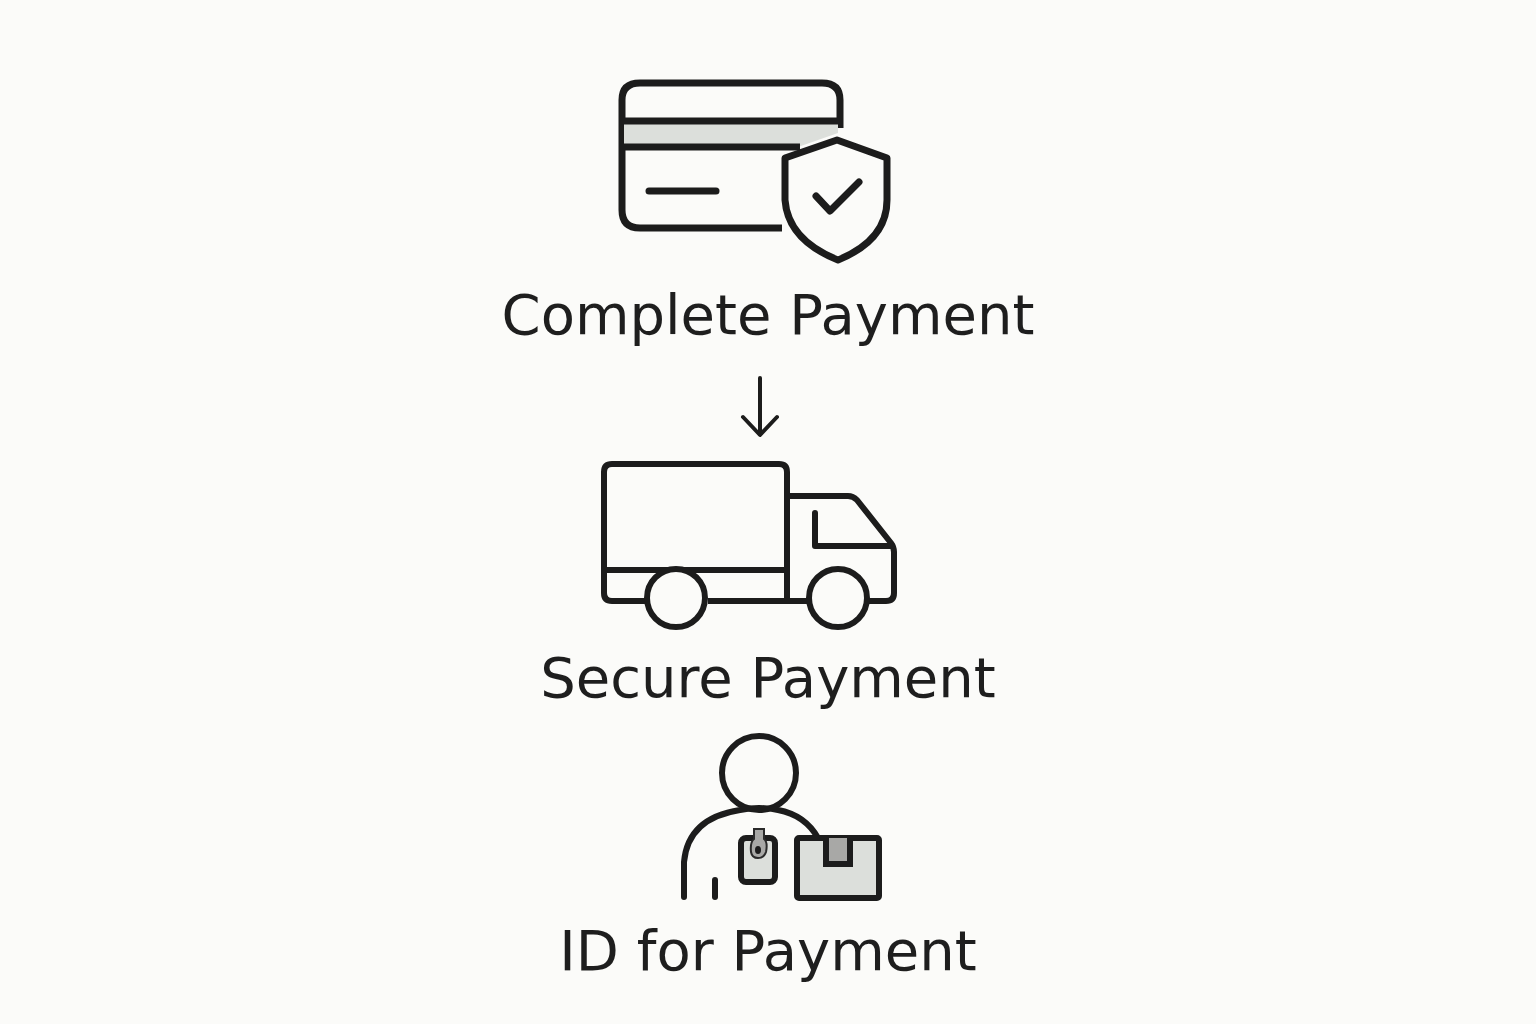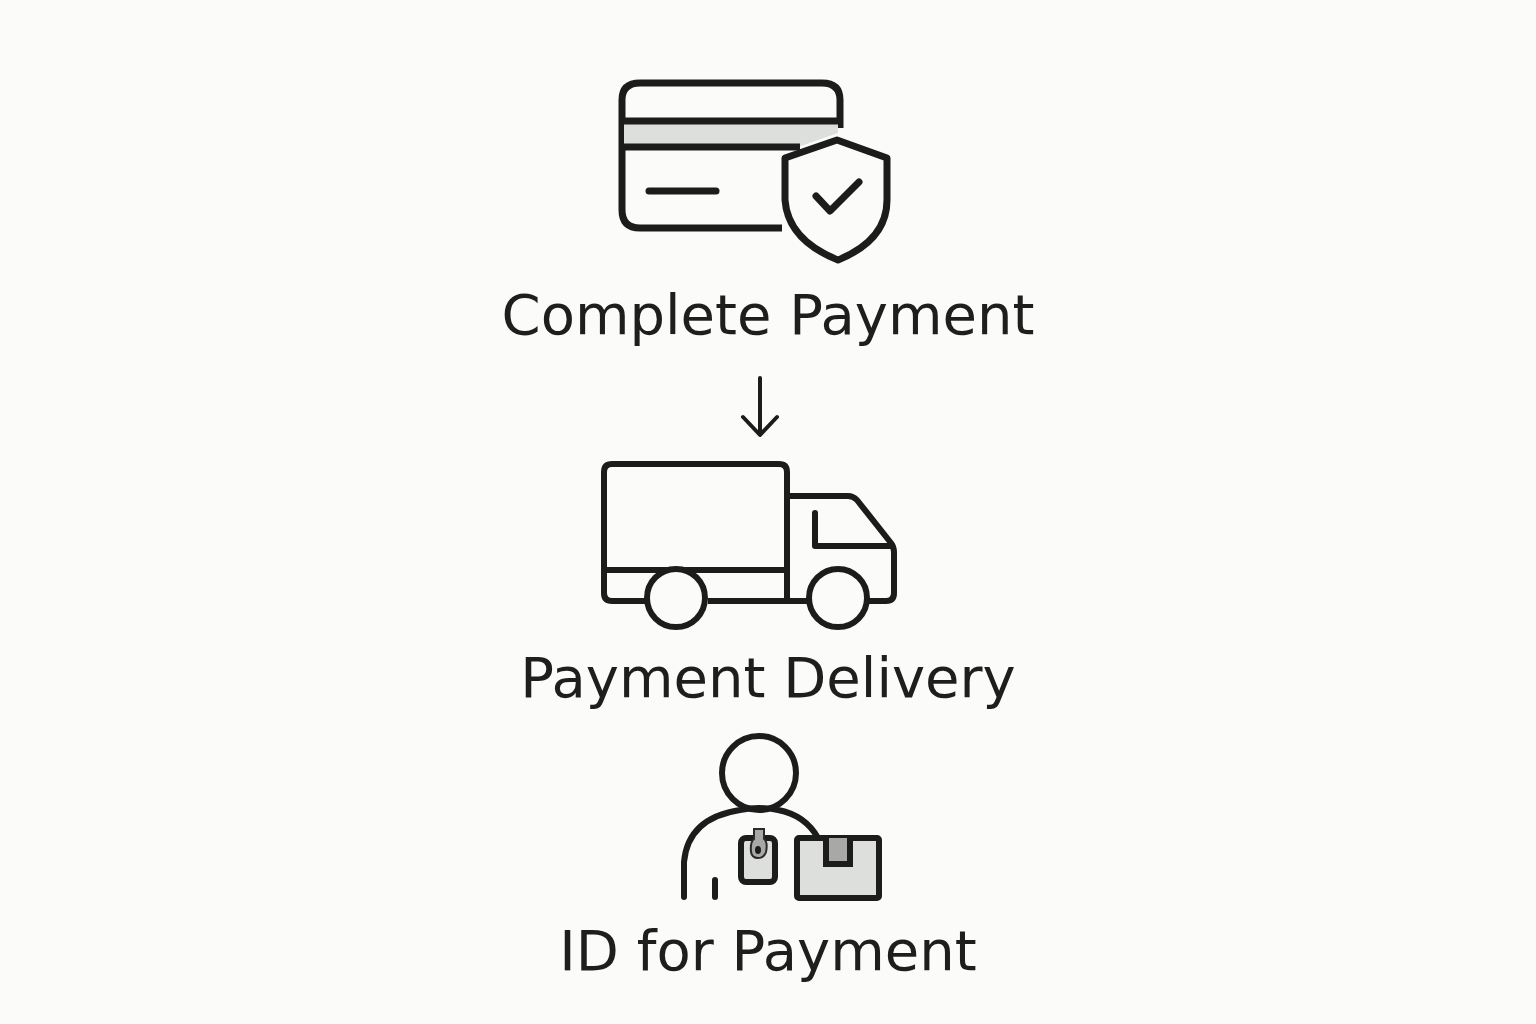--- a/index.html
+++ b/index.html
@@ -61,21 +61,21 @@
 
       <path d="M 787 496 L 848 496 Q 853 496 857 500 L 891 543 Q 894 547 894 552 L 894 593 Q 894 601 886 601 L 868 601" fill="none" stroke="#1c1c1c" stroke-width="6" stroke-linejoin="round"></path>
       <line x1="787" y1="601" x2="808" y2="601" stroke="#1c1c1c" stroke-width="6"></line>
 
       <path d="M 815 513 L 815 546 L 892 546" fill="none" stroke="#1c1c1c" stroke-width="6" stroke-linecap="round" stroke-linejoin="round"></path>
 
       <circle cx="676" cy="598" r="29" fill="#fbfbf9" stroke="#1c1c1c" stroke-width="6"></circle>
       <circle cx="838" cy="598" r="29" fill="#fbfbf9" stroke="#1c1c1c" stroke-width="6"></circle>
     </svg>
   </div>
-  <div class="label" style="top:645px;">Payment Delivery</div>
+  <div class="label" style="top:645px;">Secure Payment</div>
 
   <div class="abs" style="left:660px; top:720px;">
     <svg width="240" height="190" viewBox="660 720 240 190">
 
       <circle cx="759" cy="773" r="37" fill="none" stroke="#1c1c1c" stroke-width="6"></circle>
 
       <path d="M 684 897 L 684 862 Q 688 818 740 810 Q 759 806 778 810 Q 805 815 818 838" fill="none" stroke="#1c1c1c" stroke-width="6" stroke-linecap="round"></path>
       <line x1="715" y1="880" x2="715" y2="897" stroke="#1c1c1c" stroke-width="6" stroke-linecap="round"></line>
 
       <rect x="741" y="838" width="34" height="44" rx="5" fill="#dcdfdb" stroke="#1c1c1c" stroke-width="6"></rect>

